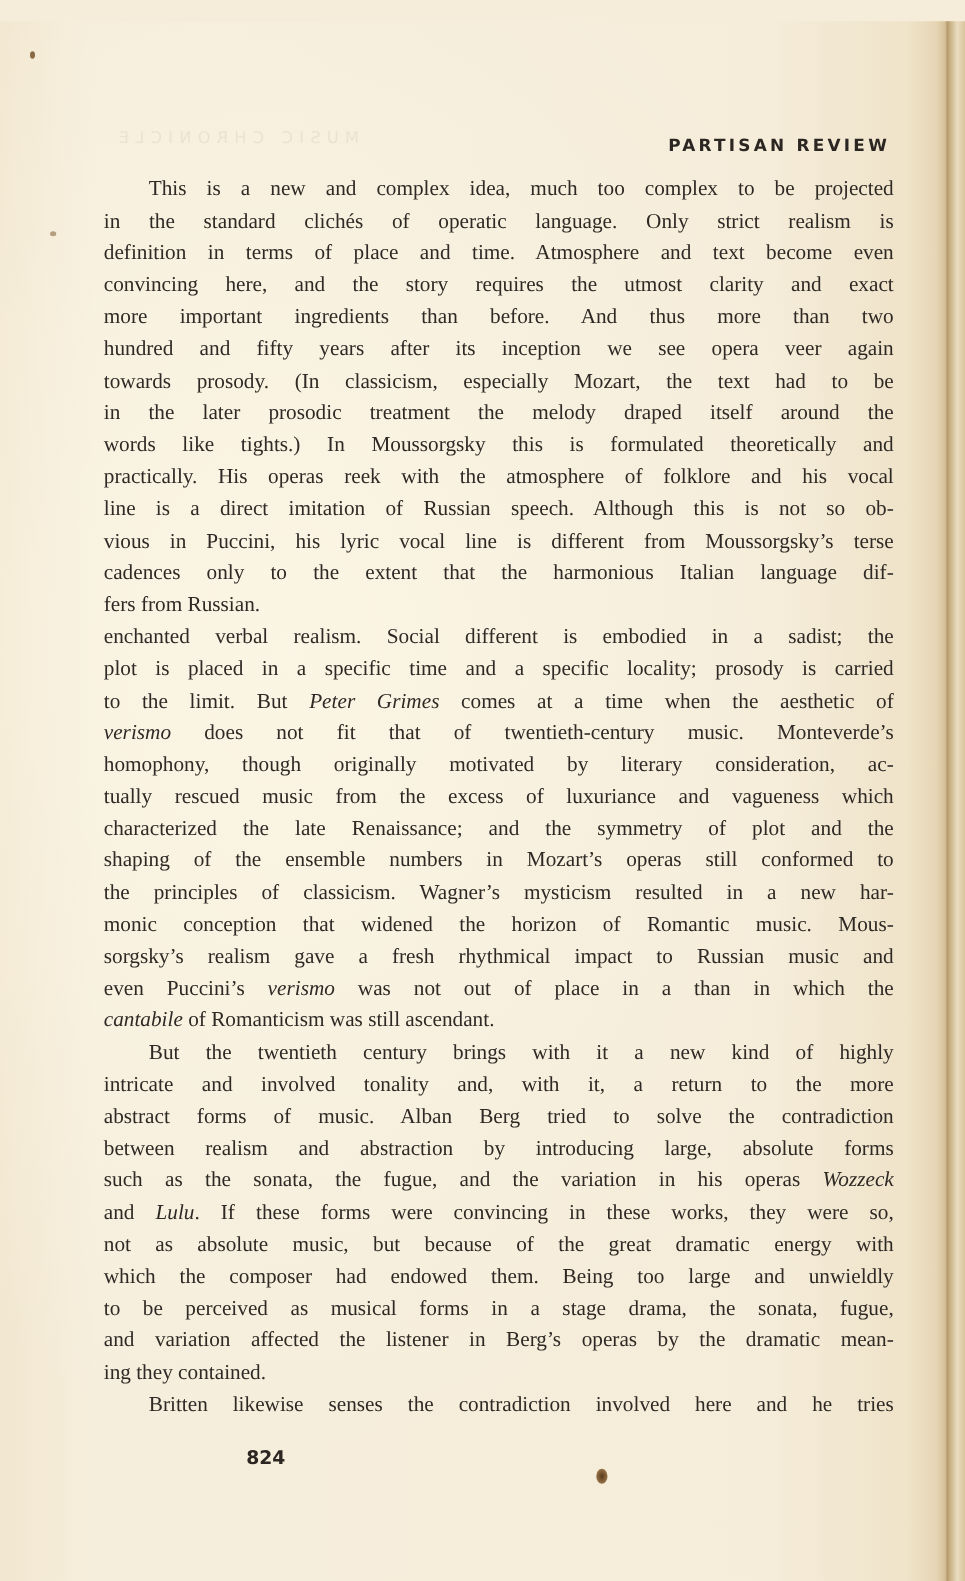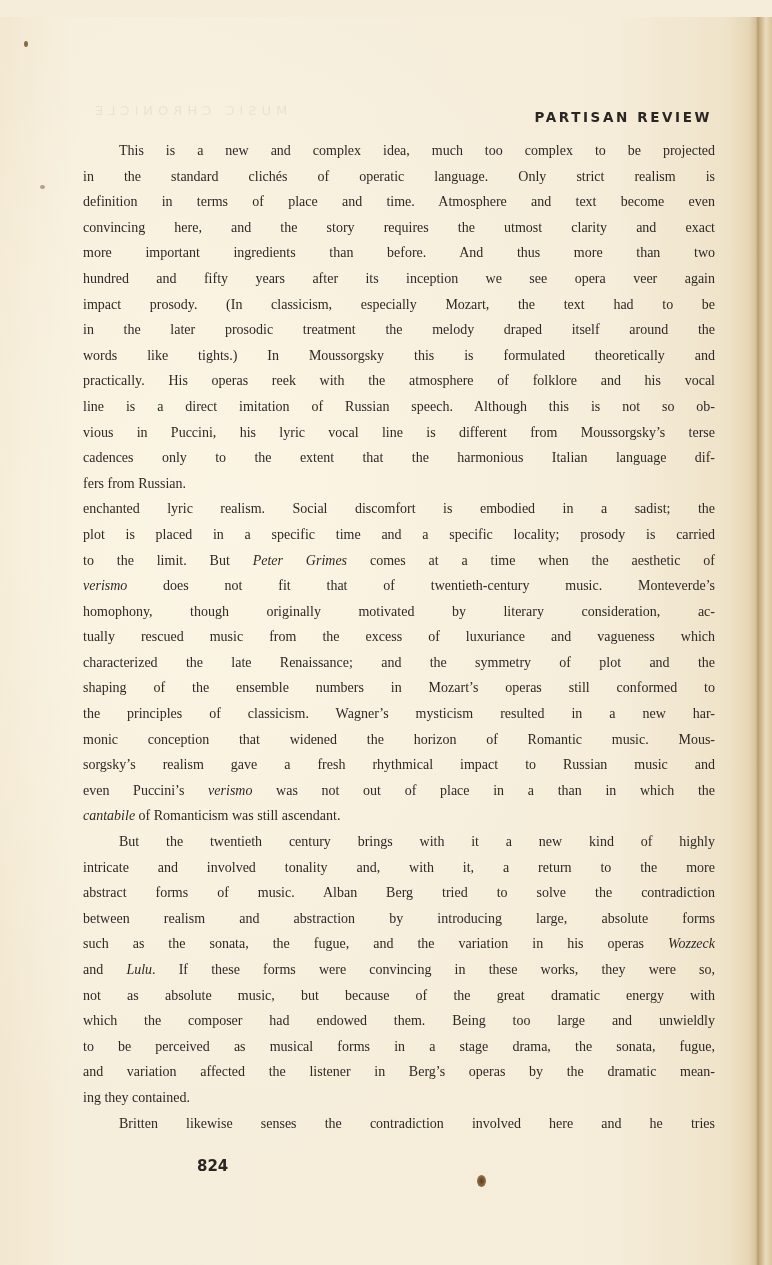--- a/index.html
+++ b/index.html
@@ -25,21 +25,21 @@
     color: rgba(120,110,100,0.10); transform: scaleX(-1);
   }
   .spot { position: absolute; border-radius: 50%; background: #8a6a45; }
   .running-head {
     position: absolute; top: 92px; right: 60px;
     font-family: "DejaVu Sans", sans-serif; font-weight: bold;
     font-size: 13.5px; letter-spacing: 2.6px; color: #2b2622;
   }
   .body-text {
     position: absolute; left: 83px; top: 121px; width: 632px;
-    font-size: 14px; line-height: 25.6px; color: #2f2925;
+    font-size: 17px; line-height: 25.6px; color: #2f2925;
   }
   .line { display: block; white-space: nowrap; text-align: justify; text-align-last: justify; }
   .line.last { text-align-last: left; }
   .line.indent { padding-left: 36px; }
   em, .it { font-style: italic; }
   .folio {
     position: absolute; left: 185px; top: 1140px;
     font-family: "DejaVu Sans", sans-serif; font-weight: bold; font-size: 15px; color: #2b2622; margin-left: 12px;
   }
 </style>
@@ -55,29 +55,29 @@
 
   <div class="running-head">PARTISAN REVIEW</div>
 
   <div class="body-text" id="body-text">
       <span class="line indent"><span>This is a new and complex idea, much too complex to be projected</span></span>
       <span class="line"><span>in the standard clichés of operatic language. Only strict realism is</span></span>
       <span class="line"><span>definition in terms of place and time. Atmosphere and text become even</span></span>
       <span class="line"><span>convincing here, and the story requires the utmost clarity and exact</span></span>
       <span class="line"><span>more important ingredients than before. And thus more than two</span></span>
       <span class="line"><span>hundred and fifty years after its inception we see opera veer again</span></span>
-      <span class="line"><span>impact prosody. (In classicism, especially Mozart, the text had to be</span></span>
+      <span class="line"><span>towards prosody. (In classicism, especially Mozart, the text had to be</span></span>
       <span class="line"><span>in the later prosodic treatment the melody draped itself around the</span></span>
       <span class="line"><span>words like tights.) In Moussorgsky this is formulated theoretically and</span></span>
       <span class="line"><span>practically. His operas reek with the atmosphere of folklore and his vocal</span></span>
       <span class="line"><span>line is a direct imitation of Russian speech. Although this is not so ob-</span></span>
       <span class="line"><span>vious in Puccini, his lyric vocal line is different from Moussorgsky’s terse</span></span>
       <span class="line"><span>cadences only to the extent that the harmonious Italian language dif-</span></span>
       <span class="line last"><span>fers from Russian.</span></span>
-      <span class="line"><span>enchanted lyric realism. Social discomfort is embodied in a sadist; the</span></span>
+      <span class="line"><span>enchanted verbal realism. Social different is embodied in a sadist; the</span></span>
       <span class="line"><span>plot is placed in a specific time and a specific locality; prosody is carried</span></span>
       <span class="line"><span>to the limit. But </span><span class="it">Peter Grimes</span><span> comes at a time when the aesthetic of</span></span>
       <span class="line"><span class="it">verismo</span><span> does not fit that of twentieth-century music. Monteverde’s</span></span>
       <span class="line"><span>homophony, though originally motivated by literary consideration, ac-</span></span>
       <span class="line"><span>tually rescued music from the excess of luxuriance and vagueness which</span></span>
       <span class="line"><span>characterized the late Renaissance; and the symmetry of plot and the</span></span>
       <span class="line"><span>shaping of the ensemble numbers in Mozart’s operas still conformed to</span></span>
       <span class="line"><span>the principles of classicism. Wagner’s mysticism resulted in a new har-</span></span>
       <span class="line"><span>monic conception that widened the horizon of Romantic music. Mous-</span></span>
       <span class="line"><span>sorgsky’s realism gave a fresh rhythmical impact to Russian music and</span></span>

